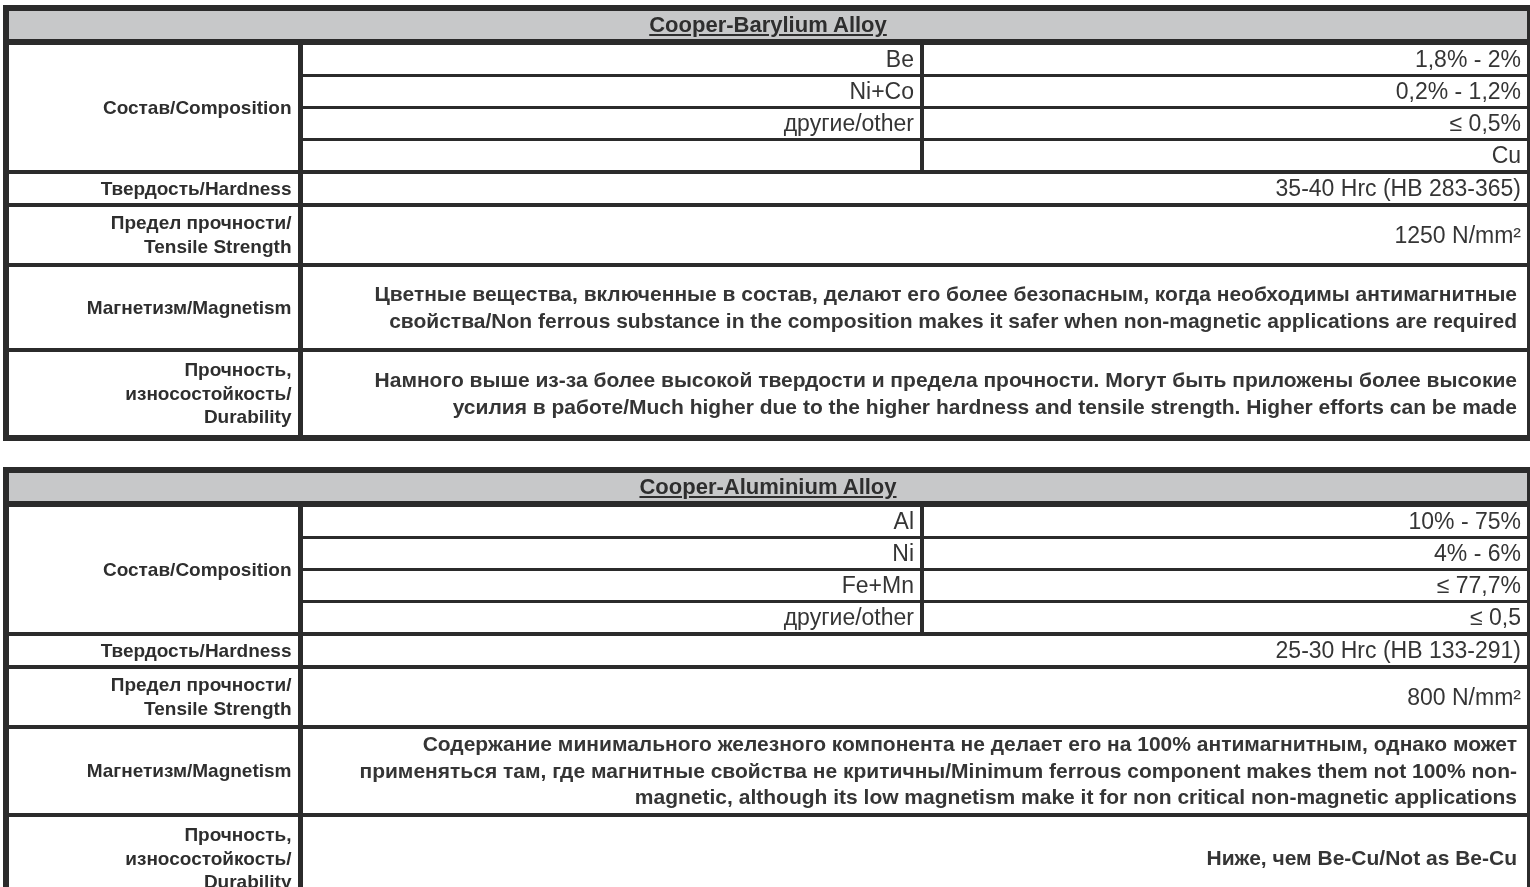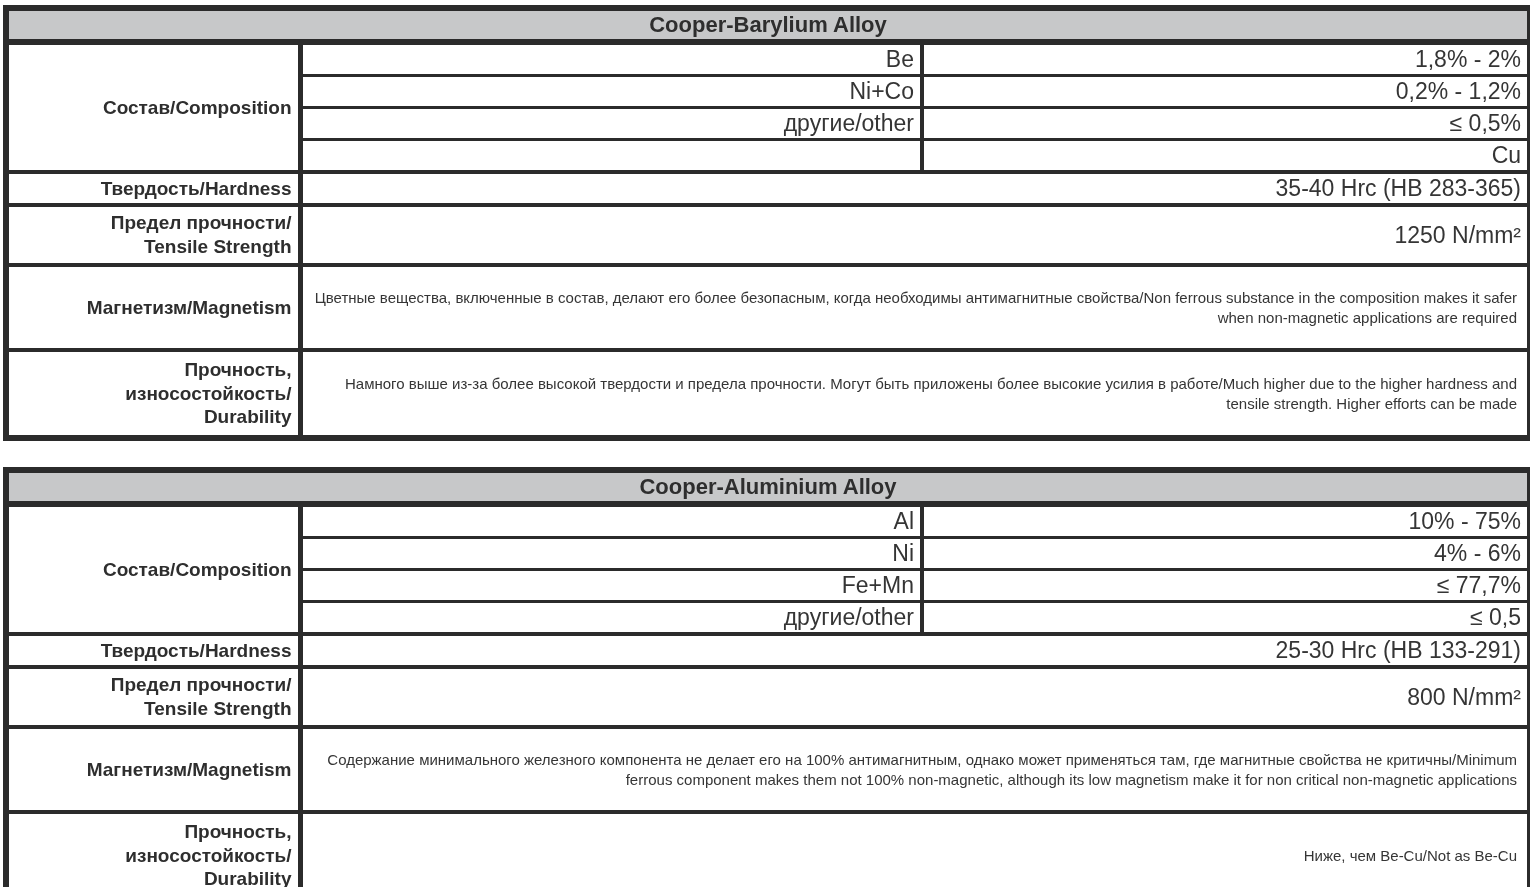--- a/index.html
+++ b/index.html
@@ -32,20 +32,21 @@
   col.c3 { width: 608px; }
   th.title {
     background: var(--header-bg);
     border-bottom: 6px solid var(--border);
     font-size: 22px;
     font-weight: bold;
     color: #2e2e2e;
     text-align: center;
     height: 29px;
     padding: 1px 4px;
+    text-decoration: underline;
   }
   td {
     border: 3px solid var(--border);
     text-align: right;
     vertical-align: middle;
     padding: 1px 6px;
   }
   td.label {
     border-right: 5px solid var(--border);
     font-weight: bold;
@@ -55,23 +56,24 @@
     white-space: pre-line;
   }
   td.comp {
     border-right: 4px solid var(--border);
     font-size: 23px;
   }
   td.val {
     font-size: 23px;
   }
   td.para {
-    font-size: 15px;
+    font-size: 21px;
     line-height: 1.27;
     padding: 2px 10px;
+    font-weight: bold;
   }
   tr.section td { border-top: 4px solid var(--border); }
   tr.comp-row { height: 31px; }
   tr.hardness-row { height: 29px; }
   tr.tensile-row { height: 60px; }
   tr.magnetism-row { height: 85px; }
   tr.durability-row { height: 88px; }
 </style>
 </head>
 <body>

